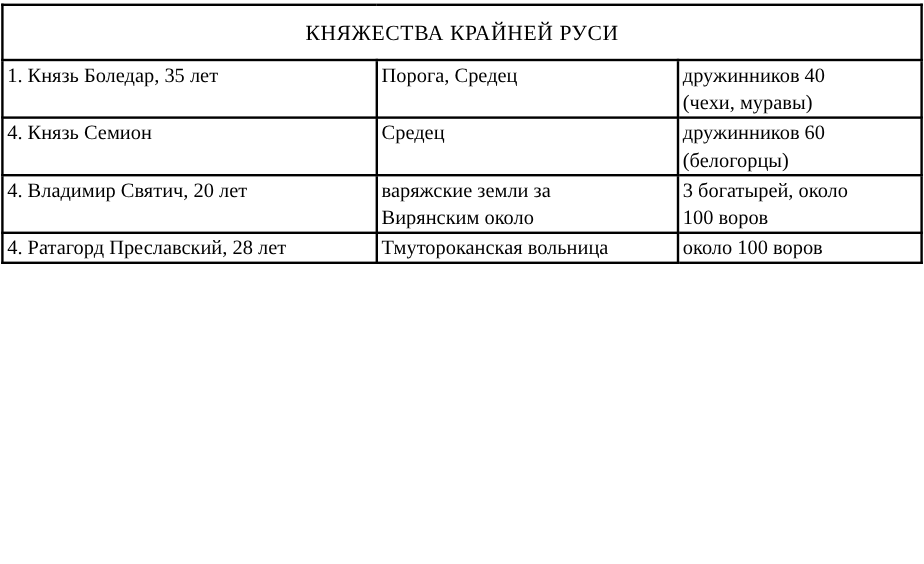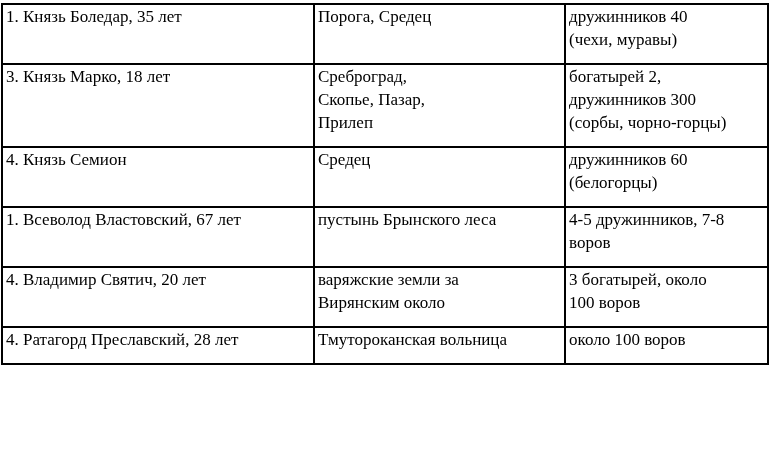--- a/index.html
+++ b/index.html
@@ -18,21 +18,21 @@
   }
   table.doc-table {
     border-collapse: collapse;
     table-layout: fixed;
     width: 766px;
   }
   table.doc-table td {
     border: 2px solid #000000;
     font-size: 17px;
     line-height: 23px;
-    padding: 0 4px 12px 3px;
+    padding: 0 4px 0 3px;
     vertical-align: top;
     white-space: pre-line;
     overflow: hidden;
   }
   table.doc-table td.hdr {
     text-align: center;
     vertical-align: middle;
     height: 40px;
     font-size: 18px;
     letter-spacing: 0.5px;
@@ -48,47 +48,35 @@
 
 <table class="doc-table">
   <colgroup>
     <col class="c1">
     <col class="c2">
     <col class="c3">
   </colgroup>
   <tbody>
 
     <tr>
+      <td class="hdr" colspan="3">КНЯЖЕСТВА КРАЙНЕЙ РУСИ</td>
+    </tr>
+    <tr>
       <td>1. Князь Боледар, 35 лет</td>
       <td>Порога, Средец</td>
       <td>дружинников 40
 (чехи, муравы)</td>
-    </tr>
-    <tr>
-      <td>3. Князь Марко, 18 лет</td>
-      <td>Среброград,
-Скопье, Пазар,
-Прилеп</td>
-      <td>богатырей 2,
-дружинников 300
-(сорбы, чорно-горцы)</td>
     </tr>
     <tr>
       <td>4. Князь Семион</td>
       <td>Средец</td>
       <td>дружинников 60
 (белогорцы)</td>
     </tr>
 
-    <tr>
-      <td>1. Всеволод Властовский, 67 лет</td>
-      <td>пустынь Брынского леса</td>
-      <td>4-5 дружинников, 7-8
-воров</td>
-    </tr>
     <tr>
       <td>4. Владимир Святич, 20 лет</td>
       <td>варяжские земли за
 Вирянским около</td>
       <td>3 богатырей, около
 100 воров</td>
     </tr>
     <tr>
       <td>4. Ратагорд Преславский, 28 лет</td>
       <td>Тмутороканская вольница</td>

